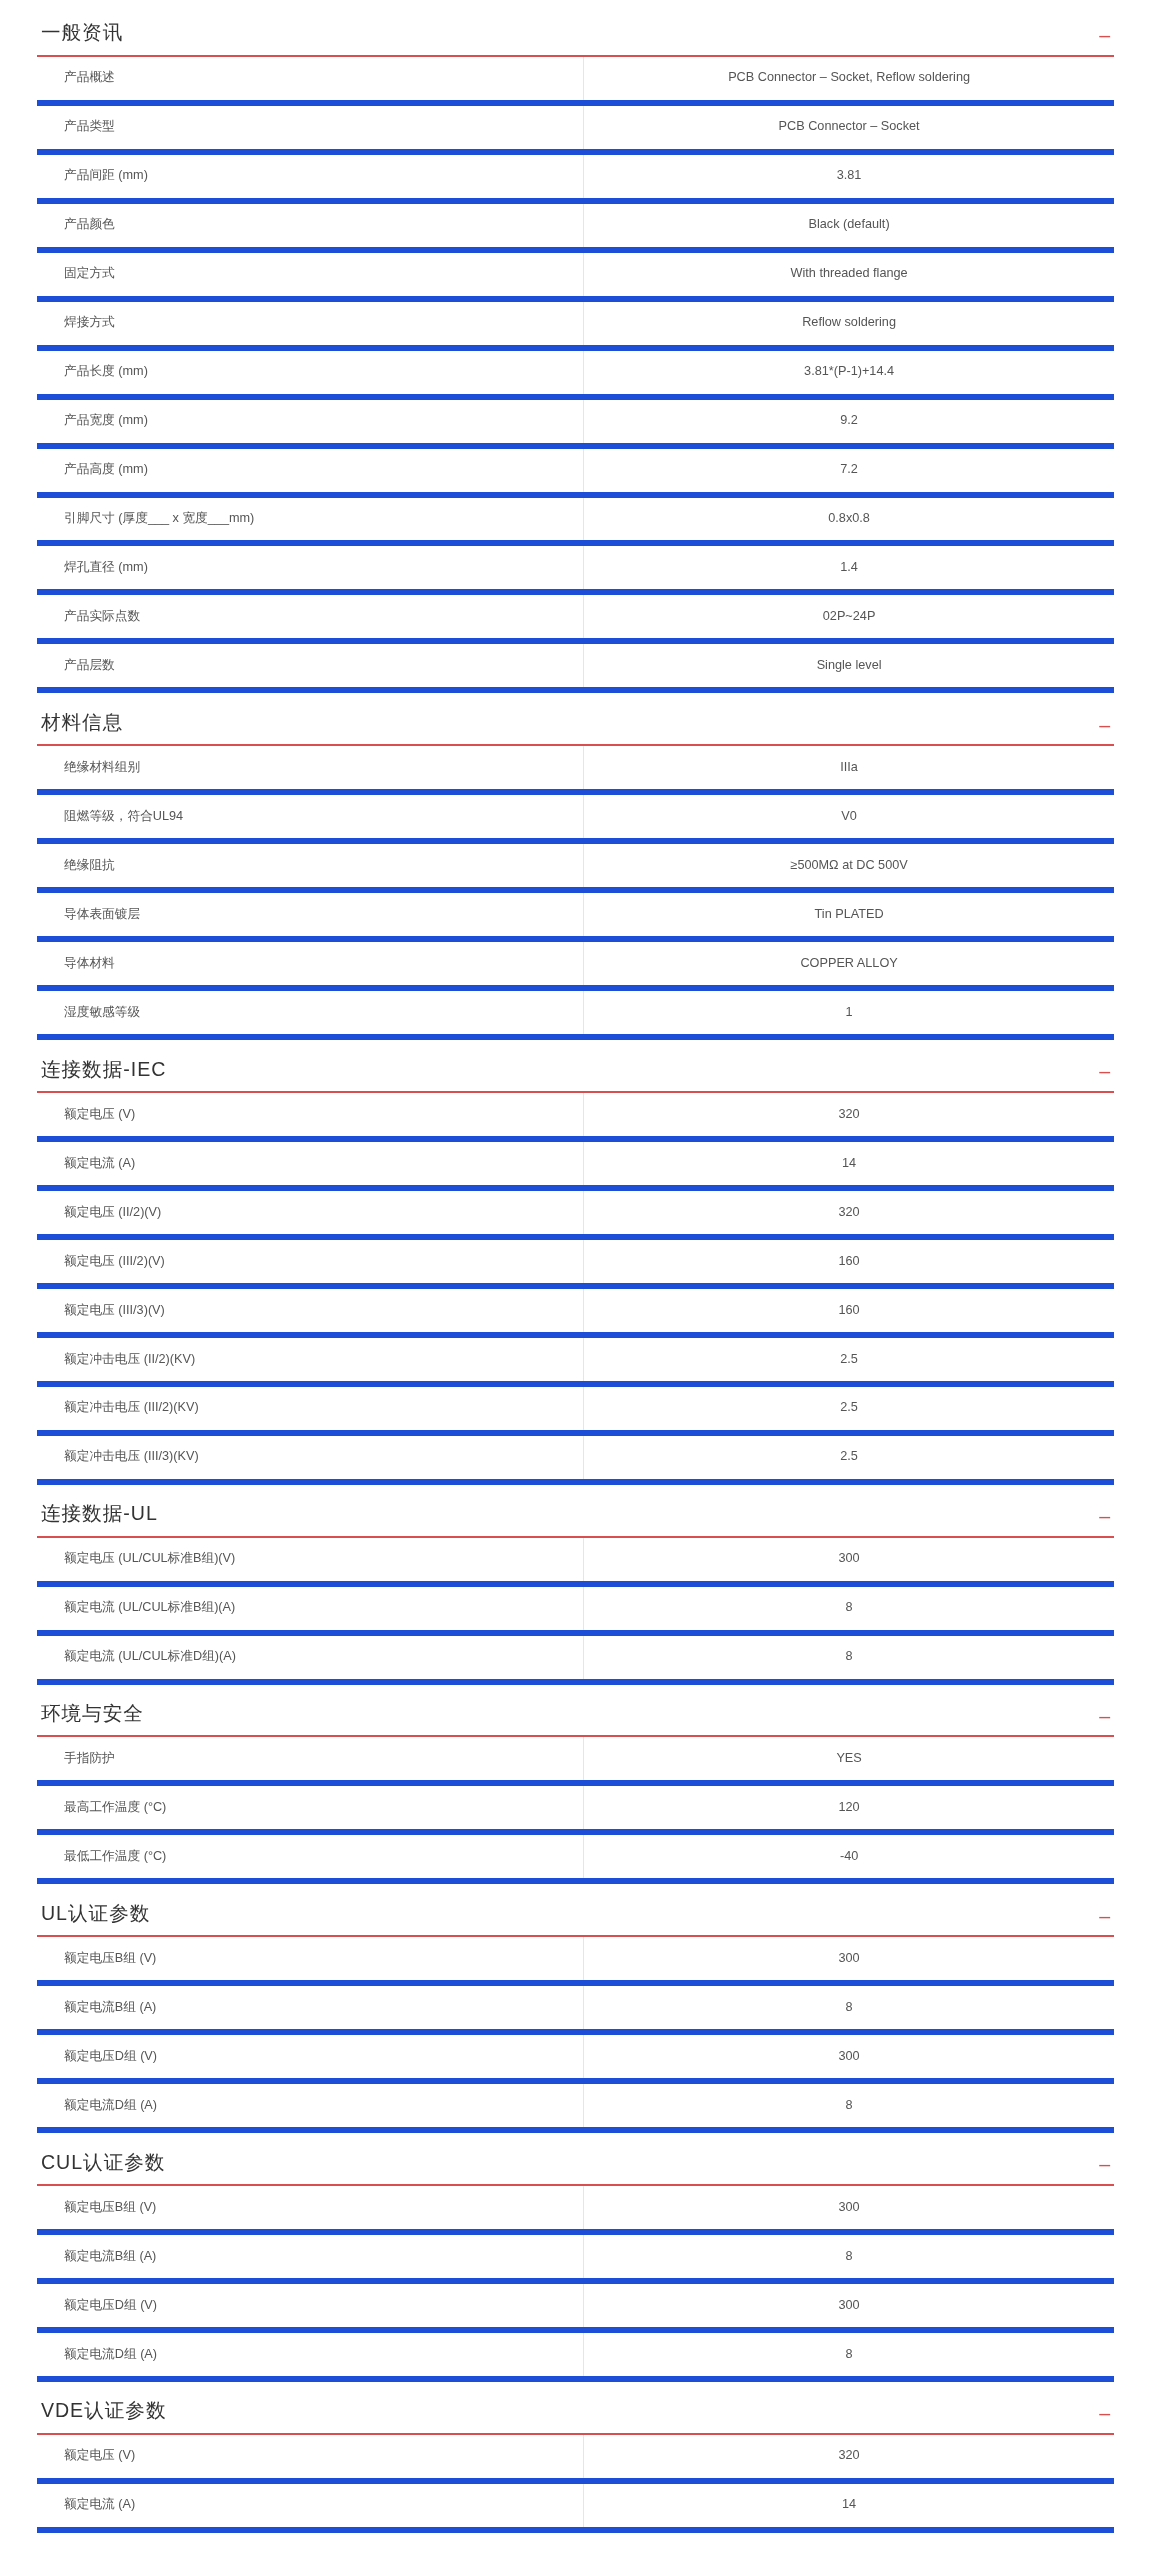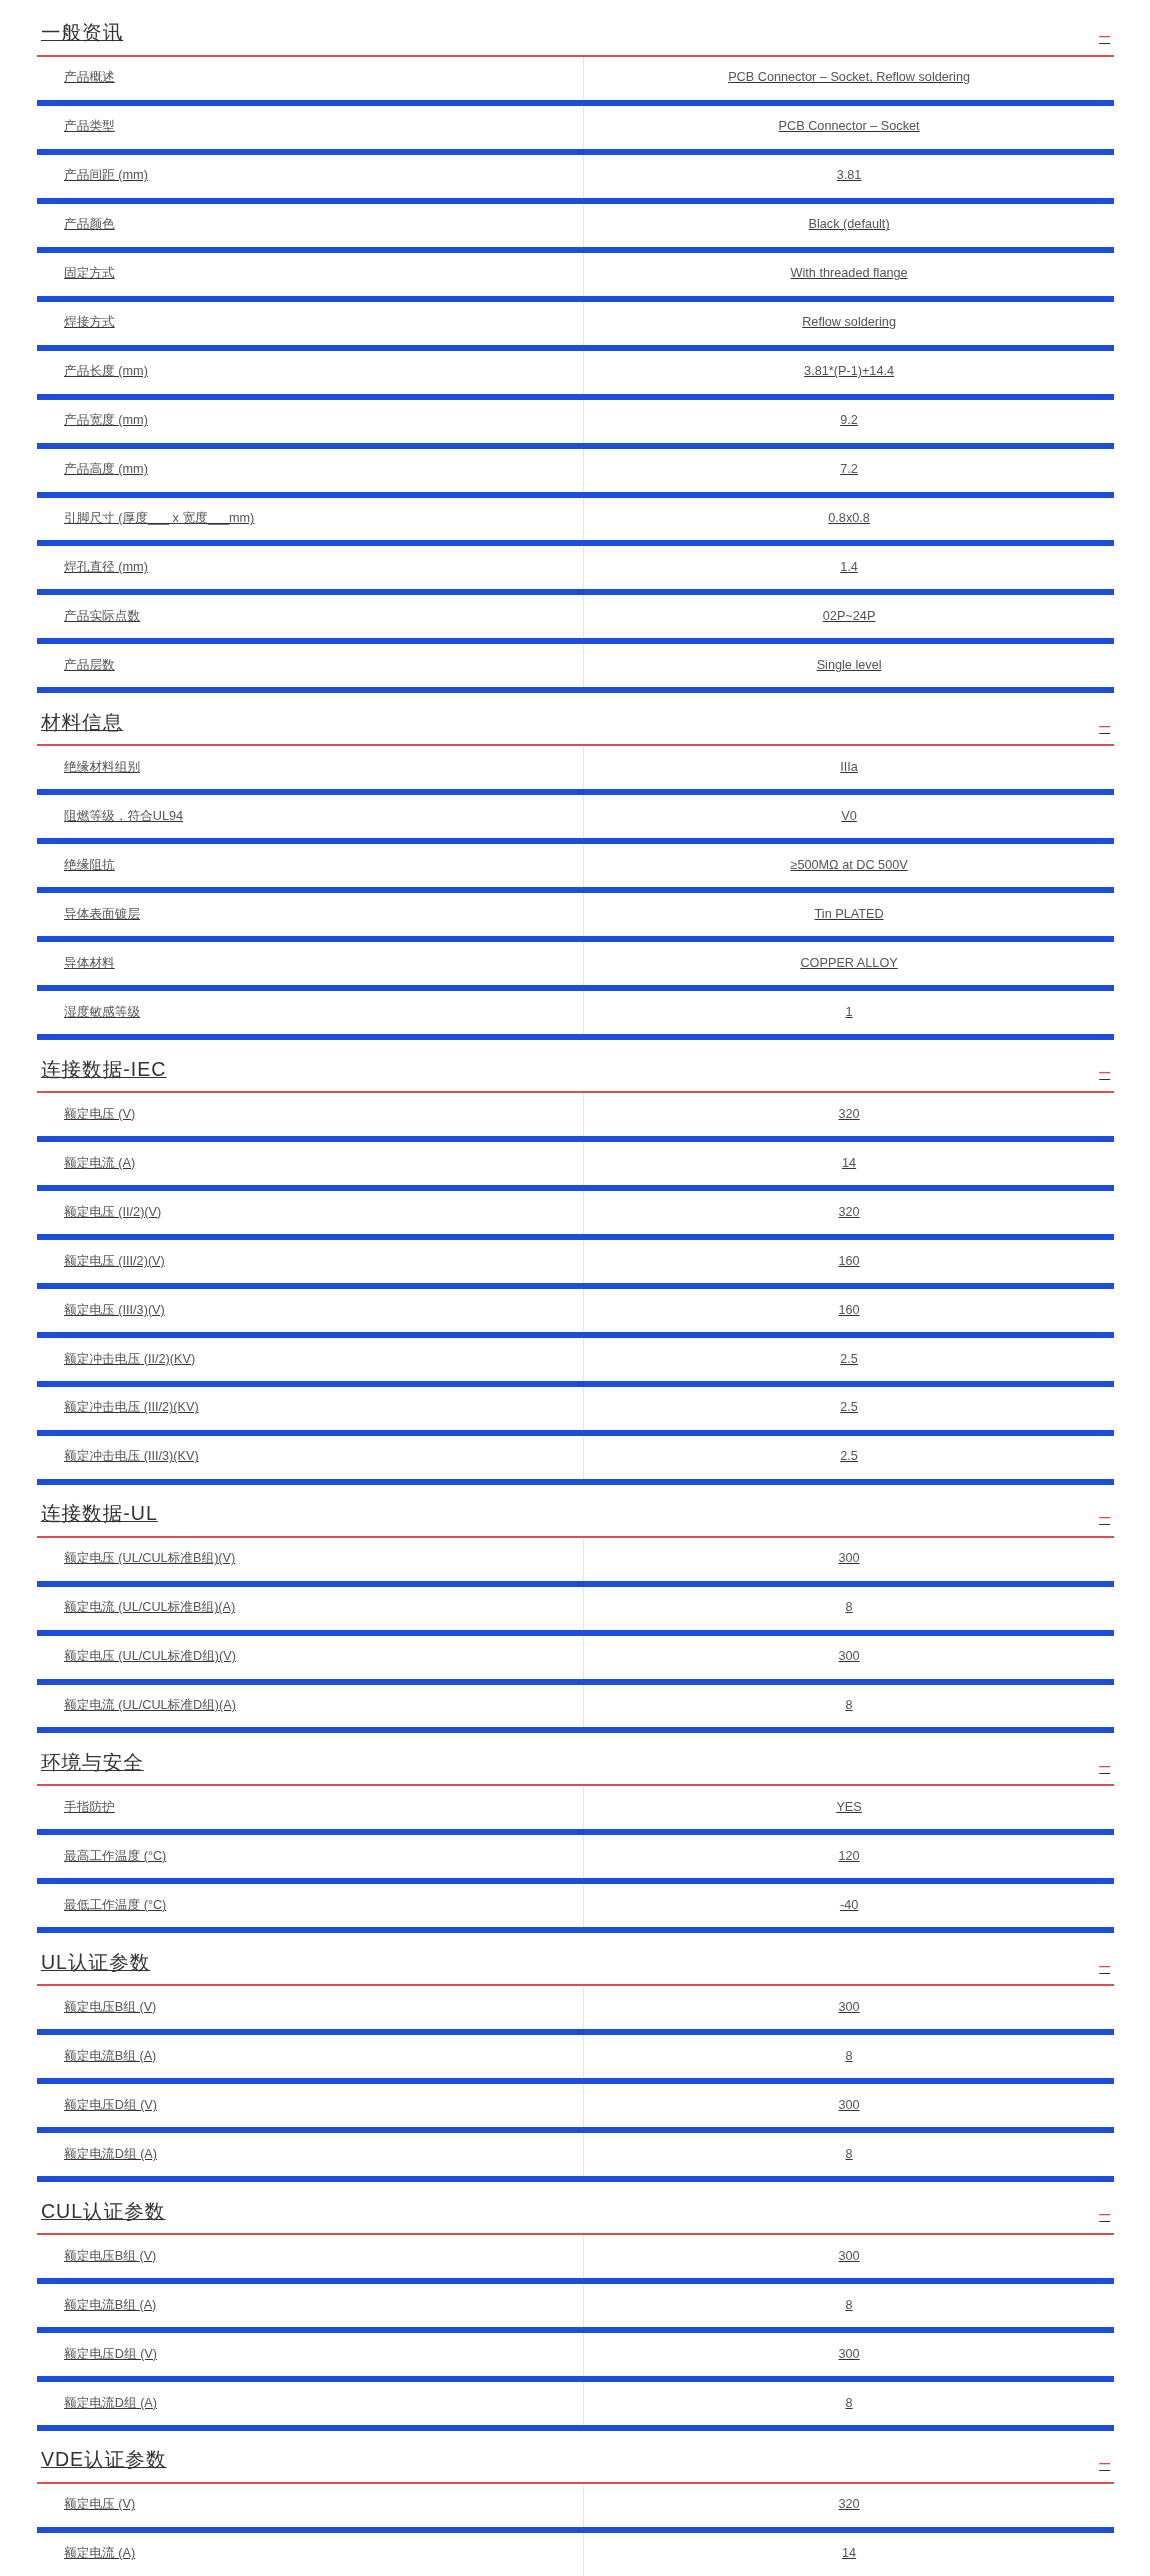--- a/index.html
+++ b/index.html
@@ -13,21 +13,20 @@
     color: #333333;
     -webkit-font-smoothing: antialiased;
   }
   .page {
     width: 1151px;
     box-sizing: border-box;
     padding: 0 37px 39px 37px;
   }
   .section {
     margin-bottom: 17.6px;
-    text-decoration: underline;
   }
   .section-header {
     position: relative;
     display: flex;
     align-items: flex-end;
     justify-content: space-between;
     padding: 0 3.9px 9.8px 3.9px;
     border-bottom: 2px solid #d94f4f;
   }
   .section-title {
@@ -229,24 +228,20 @@
           <tbody>
             <tr>
               <td class="label">额定电压 (UL/CUL标准B组)(V)</td>
               <td class="value">300</td>
             </tr>
             <tr>
               <td class="label">额定电流 (UL/CUL标准B组)(A)</td>
               <td class="value">8</td>
             </tr>
             <tr>
-              <td class="label">额定电压 (UL/CUL标准D组)(V)</td>
-              <td class="value">300</td>
-            </tr>
-            <tr>
               <td class="label">额定电流 (UL/CUL标准D组)(A)</td>
               <td class="value">8</td>
             </tr>
           </tbody>
         </table>
       </div>
       <div class="section">
         <div class="section-header">
           <div class="section-title">环境与安全</div>
           <div class="collapse-toggle">–</div>

